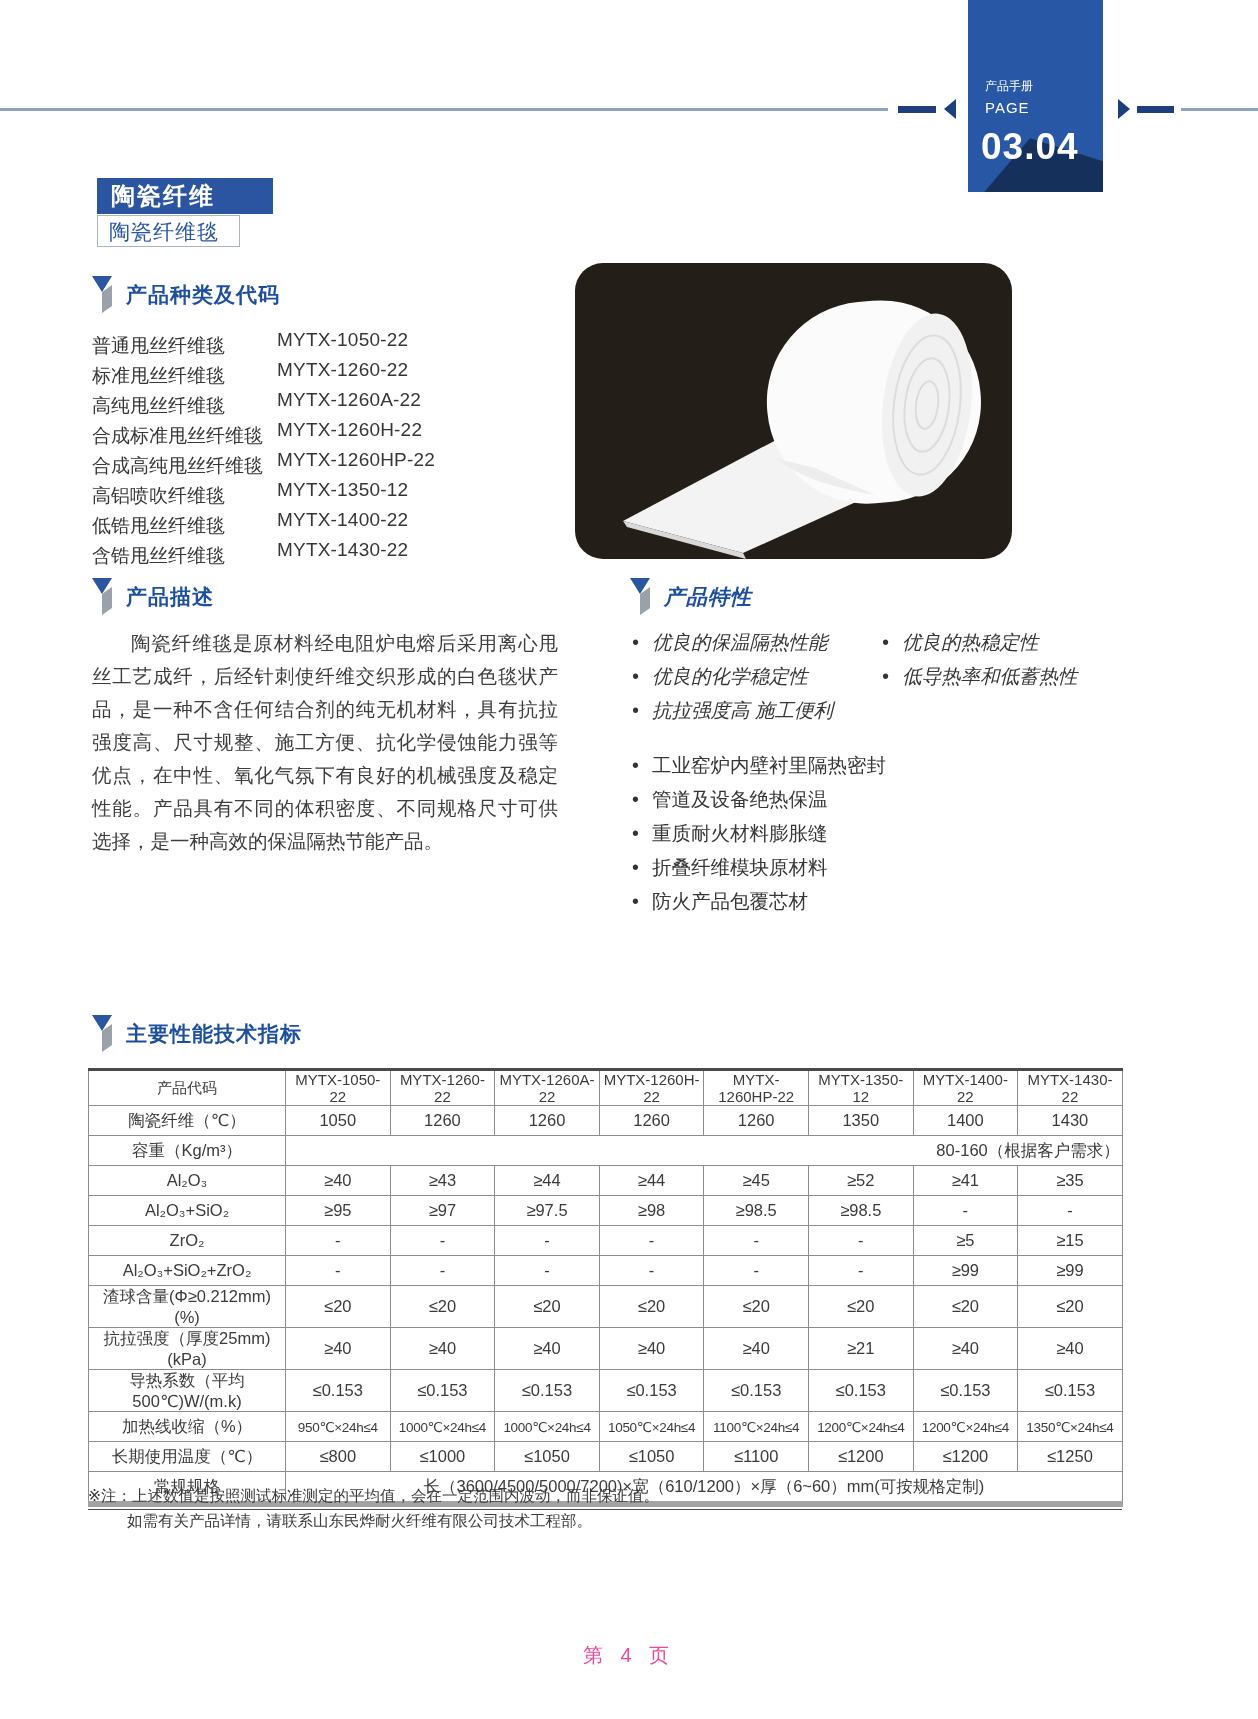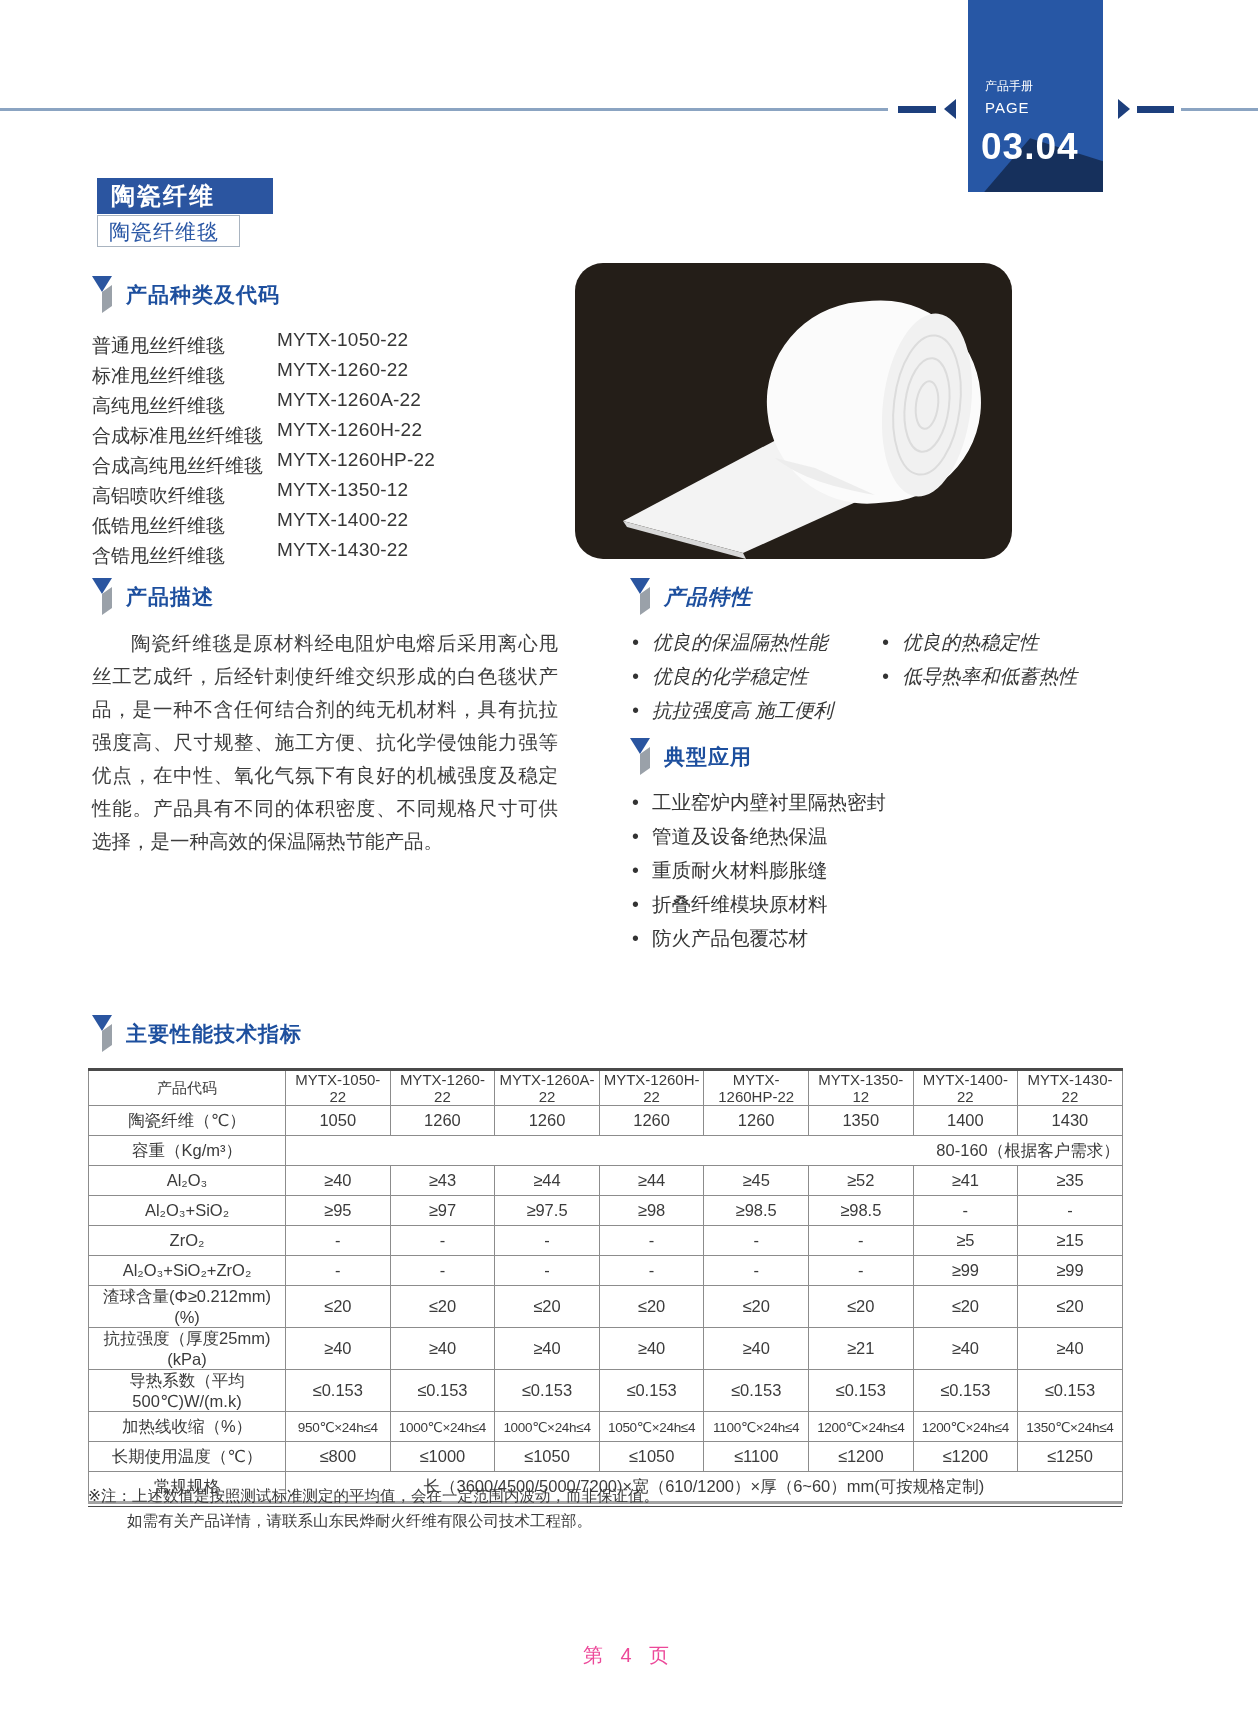--- a/index.html
+++ b/index.html
@@ -56,21 +56,21 @@
   .blist{list-style:none;margin:10px 0 0 0;padding:0;}
   .blist li{font-size:19.5px;line-height:34px;color:#363636;padding-left:22px;position:relative;}
   .blist li::before{content:"•";position:absolute;left:2px;color:#333;}
   .feat-cols{display:flex;}
   .feat-cols .c1{width:250px;flex:0 0 auto;}
 
   
   .sec-specs{position:absolute;left:88px;top:1015px;width:1034px;}
   .sec-specs .sec-head{margin-left:4px;}
   table.spec{border-collapse:collapse;table-layout:fixed;width:1034px;margin-top:16px;
-    border-top:3px solid #4a4a4a;border-bottom:3px solid #a3a3a3;}
+    border-top:3px solid #4a4a4a;border-bottom:6px solid #a3a3a3;}
   .tbl-underline{height:1px;background:#4a4a4a;margin-top:2px;}
   table.spec td{border:1.4px solid #8c8c8c;height:29px;padding:0 2px;text-align:center;vertical-align:middle;
     font-size:16.5px;color:#3b3b3b;overflow:hidden;}
   table.spec td.lbl{font-size:16.5px;}
   table.spec tr.hdr td{font-size:15px;}
   table.spec td.sm{font-size:13.5px;letter-spacing:-0.3px;}
   table.spec td.merged-off{text-align:right;padding-left:120px;}
   table.spec td.merged-ctr{text-align:center;margin-top:20px;}
 
   
@@ -189,27 +189,20 @@
           <li>抗拉强度高 施工便利</li>
         </ul>
       <ul class="blist c2">
           <li>优良的热稳定性</li>
           <li>低导热率和低蓄热性</li>
         </ul>
     </div>
   </div>
 
   <div class="sec-app">
-    <div class="sec-head">
-      <svg width="20" height="37" viewBox="0 0 20 37">
-        <polygon points="0,0 20,0 10,16" fill="#2a55a0"></polygon>
-        <polygon points="10,16 20,9 20,30 10,37" fill="#9aa1a9"></polygon>
-      </svg>
-      <h2>典型应用</h2>
-    </div>
     <ul class="blist">
         <li>工业窑炉内壁衬里隔热密封</li>
         <li>管道及设备绝热保温</li>
         <li>重质耐火材料膨胀缝</li>
         <li>折叠纤维模块原材料</li>
         <li>防火产品包覆芯材</li>
       </ul>
   </div>
 
   <div class="sec-specs">

